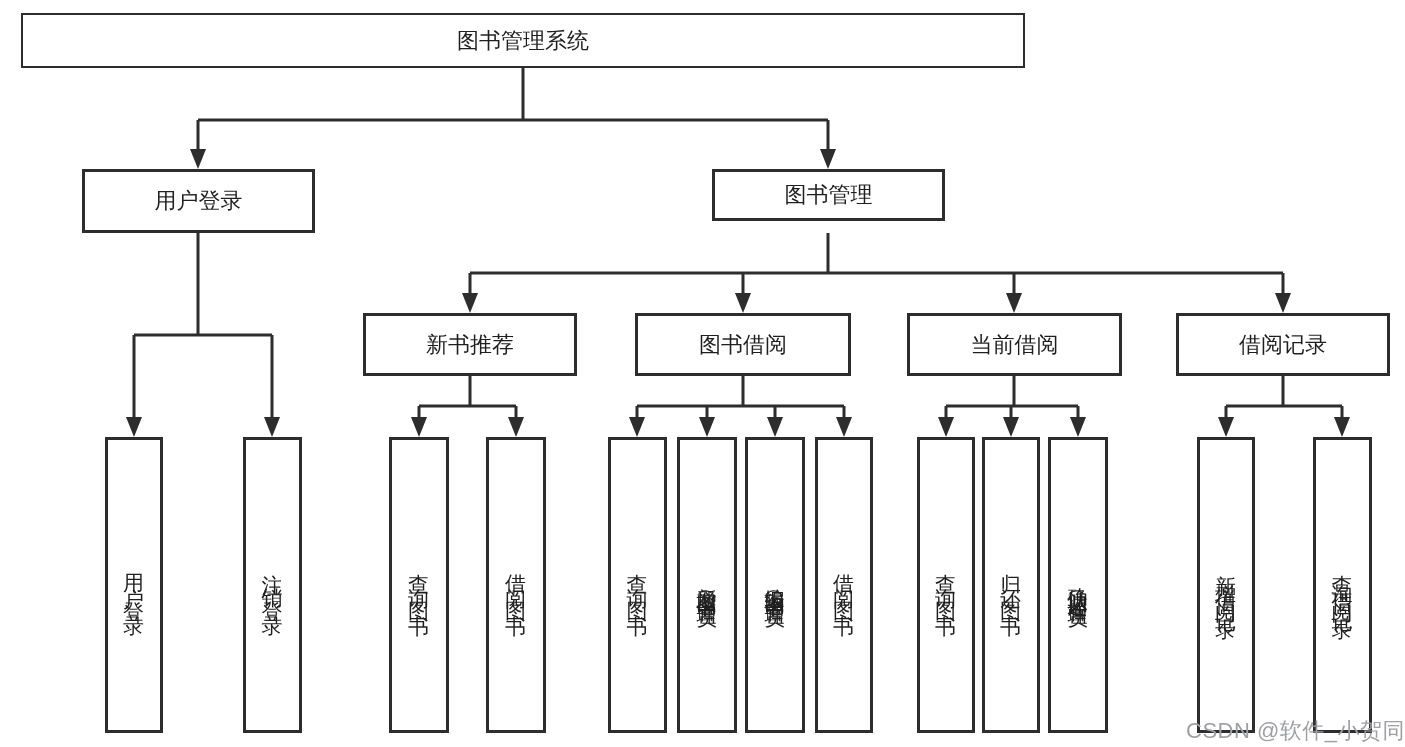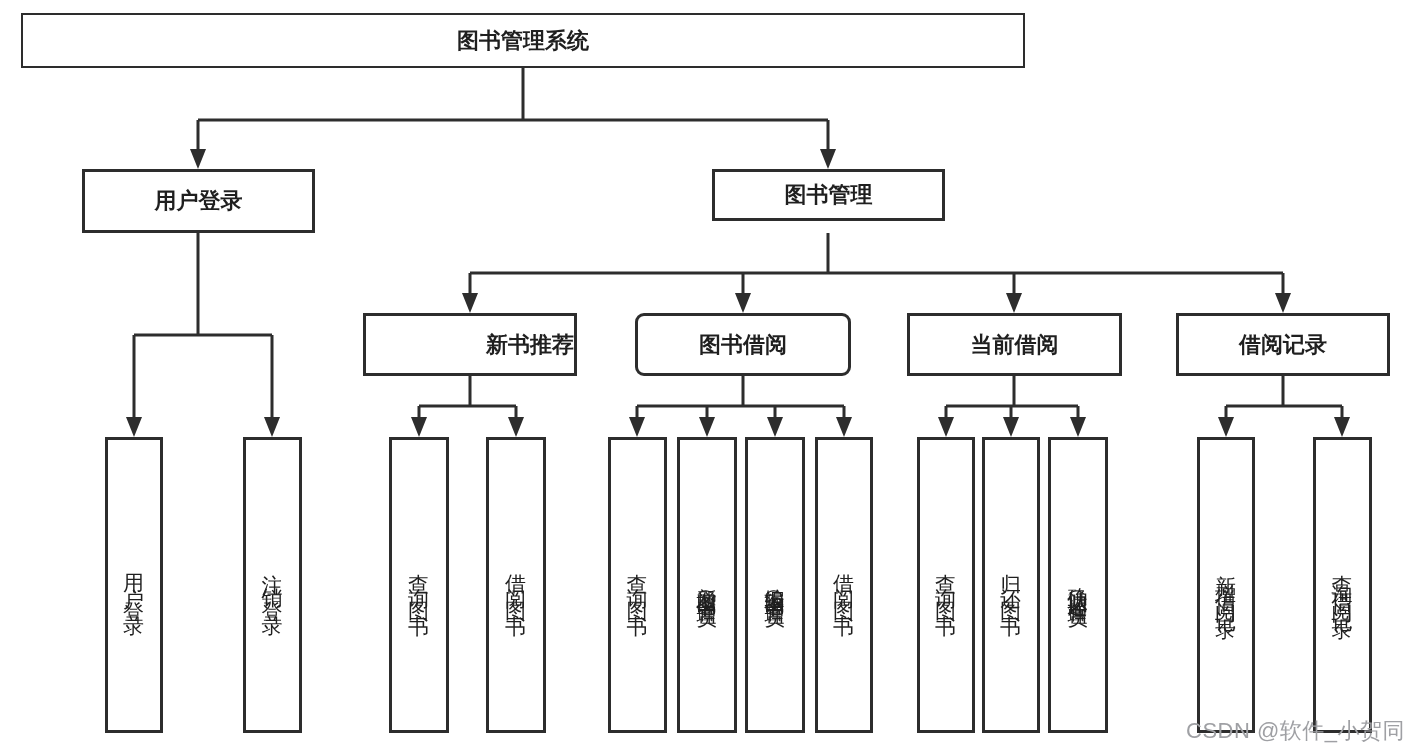--- a/index.html
+++ b/index.html
@@ -6,21 +6,21 @@
   #canvas{
     position:relative;width:1405px;height:747px;background:#ffffff;
     font-family:"Liberation Sans","DejaVu Sans",sans-serif;overflow:hidden;
   }
   #connector-layer{position:absolute;left:0;top:0;z-index:0;}
   .node{
     position:absolute;box-sizing:border-box;border:3px solid #2d2d2d;background:#ffffff;
     display:flex;align-items:center;justify-content:center;color:#1f1f1f;z-index:1;
   }
   .root-node{border-width:2px;}
-  .hlabel{font-size:22px;line-height:1;white-space:nowrap;font-weight:bold;}
+  .hlabel{font-size:22px;line-height:1;white-space:nowrap;}
   .vnode{top:437px;height:296px;}
   .vlabel{
     writing-mode:vertical-rl;text-orientation:mixed;
     font-size:21px;line-height:1;
   }
   .ls-lg{letter-spacing:14px;}
   .ls-md{letter-spacing:9px;}
   .ls-sm{letter-spacing:3px;font-size:20px;}
   #watermark{
     position:absolute;left:1186px;top:716px;z-index:3;
@@ -76,24 +76,24 @@
     <span class="hlabel">图书管理系统</span>
   </div>
 
   <div class="node" style="left:82px;top:169px;width:233px;height:64px;">
     <span class="hlabel">用户登录</span>
   </div>
   <div class="node" style="left:712px;top:169px;width:233px;height:52px;">
     <span class="hlabel">图书管理</span>
   </div>
 
-  <div class="node" style="left:363px;top:313px;width:214px;height:63px;justify-content:flex-end;">
+  <div class="node" style="left:363px;top:313px;width:214px;height:63px;">
     <span class="hlabel">新书推荐</span>
   </div>
-  <div class="node" style="left:635px;top:313px;width:216px;height:63px;border-radius:9px;">
+  <div class="node" style="left:635px;top:313px;width:216px;height:63px;">
     <span class="hlabel">图书借阅</span>
   </div>
   <div class="node" style="left:907px;top:313px;width:215px;height:63px;">
     <span class="hlabel">当前借阅</span>
   </div>
   <div class="node" style="left:1176px;top:313px;width:214px;height:63px;">
     <span class="hlabel">借阅记录</span>
   </div>
 
   <div class="node vnode" style="left:105px;width:58px;">

